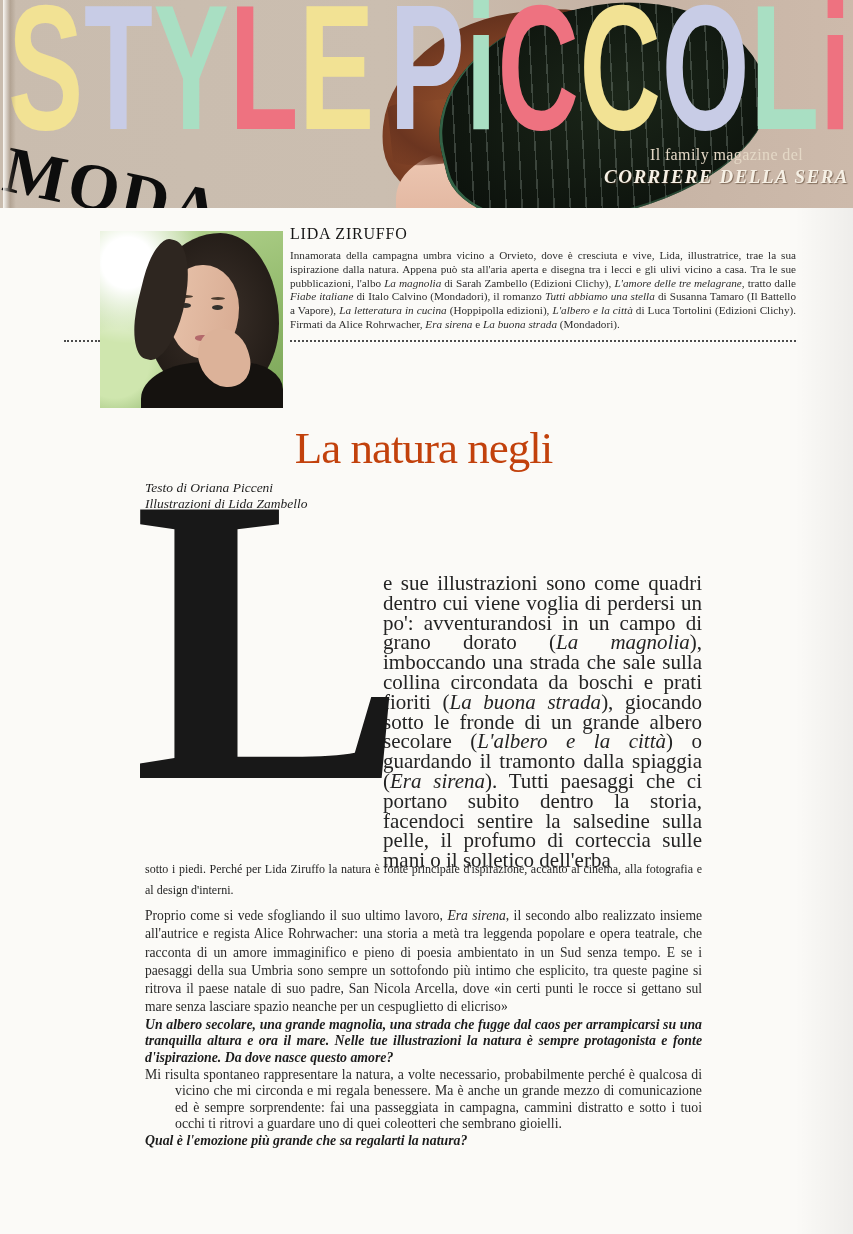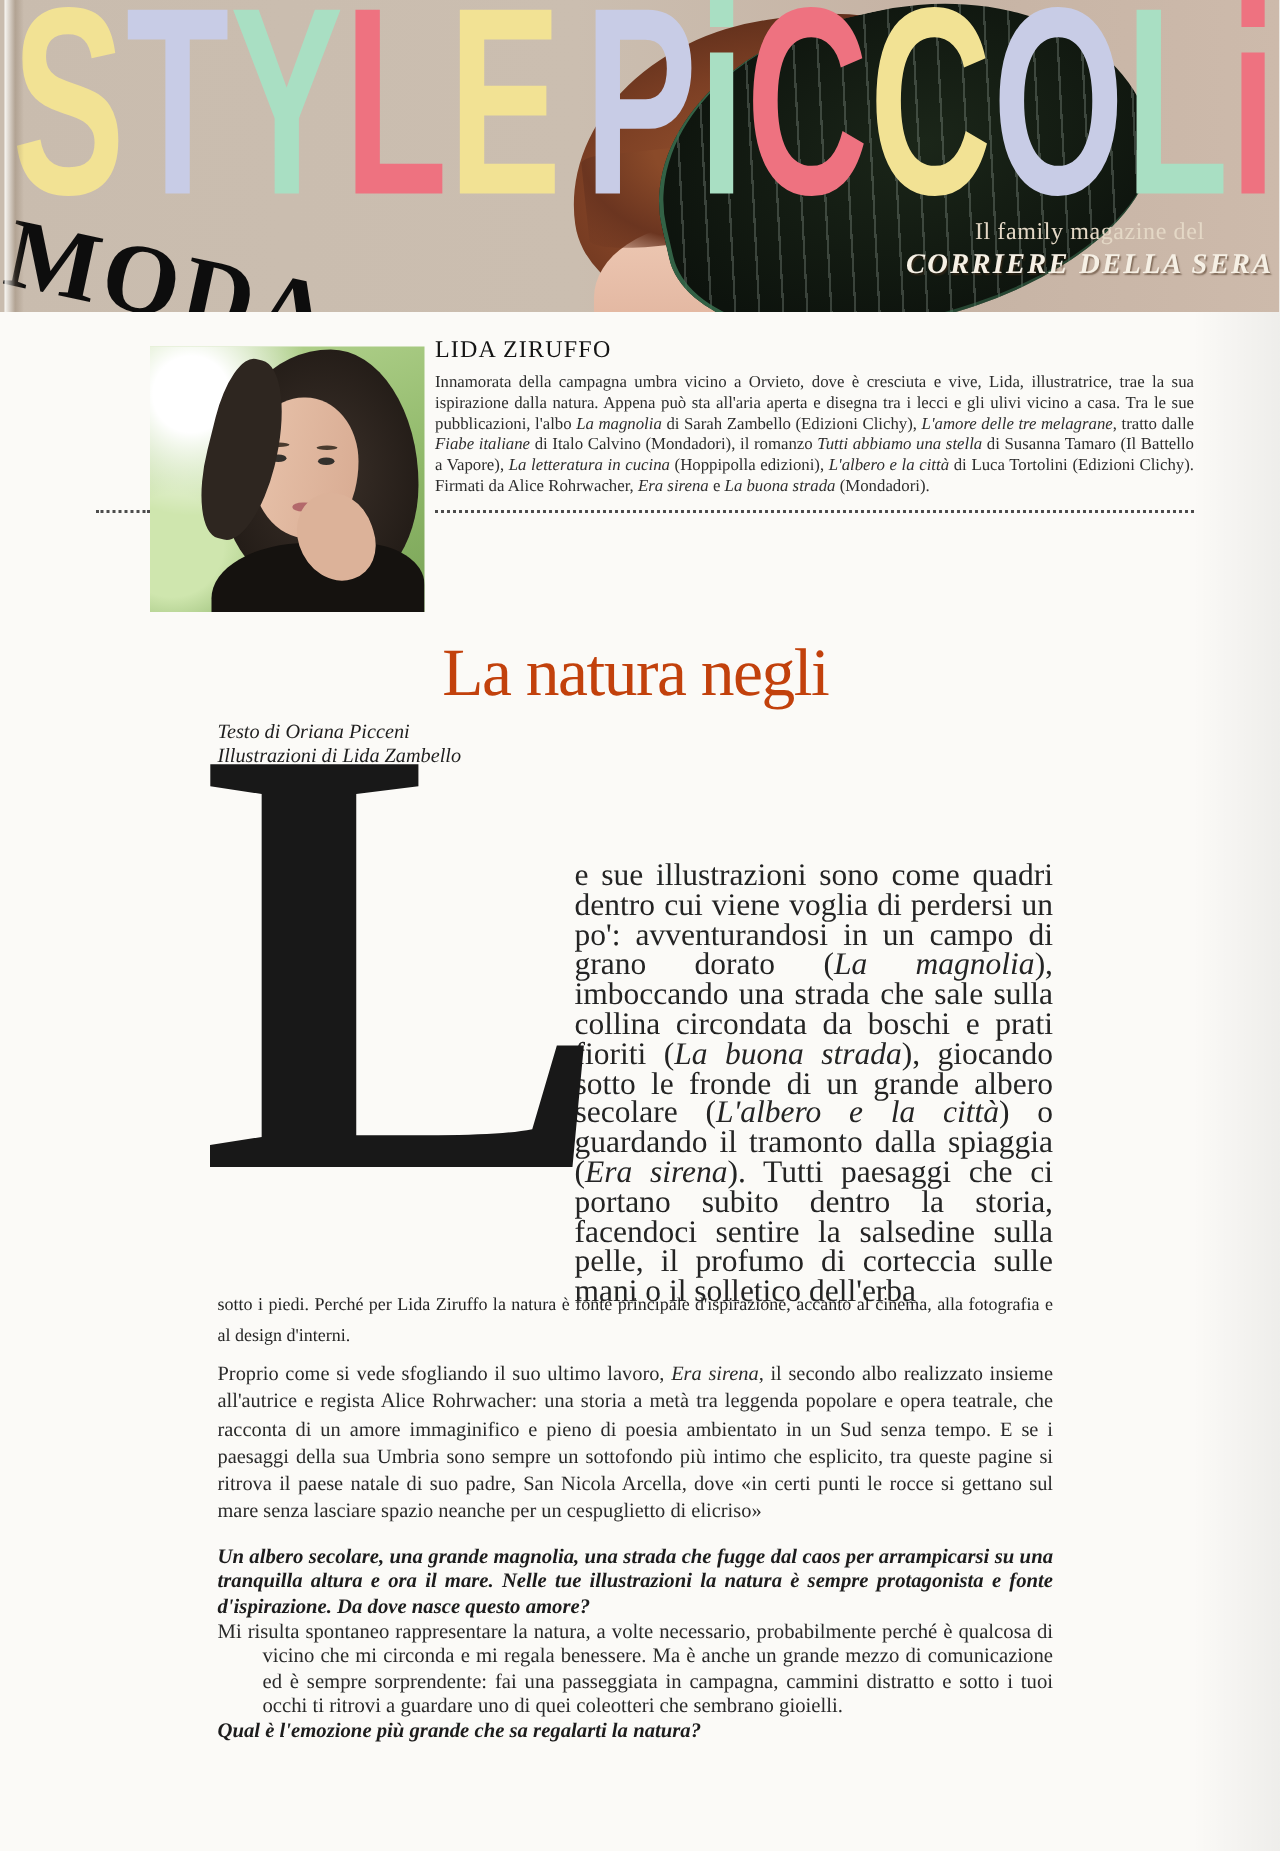--- a/index.html
+++ b/index.html
@@ -132,21 +132,21 @@
   .byline { margin-top:9px; text-align:left; font-style:italic; font-size:13.5px; line-height:16px; color:#1e1e1e; }
   .lead-row { display:flex; margin-top:62px; }
   .dropcap-cell { position:relative; flex:0 0 238px; width:238px; }
   .dropcap-cell .big {
     position:absolute; top:-139px; left:-12px;
     font-size:410px; line-height:410px; font-weight:700; color:#181818;
   }
   .lead-narrow { flex:1; font-size:21px; line-height:19.8px; text-align:justify; color:#242424; }
   .lead-wide   { margin-top:-12px; font-size:12px; line-height:21px; text-align:justify; color:#242424; }
   .para2 { margin-top:6px; font-size:13.6px; line-height:18.3px; text-align:justify; color:#2a2a2a; }
-  .qa { margin-top:13px; }
+  .qa { margin-top:0; }
   .question { font-weight:700; font-style:italic; font-size:13.8px; line-height:16.6px; text-align:justify; color:#1c1c1c; }
   .answer   { font-size:13.8px; line-height:16.6px; text-align:justify; padding-left:30px; text-indent:-30px; color:#2a2a2a; }
   .cont { padding-left:14px; font-style:normal; }
 </style>
 </head>
 <body>
 
 <div class="page">
 
   <header class="masthead">

